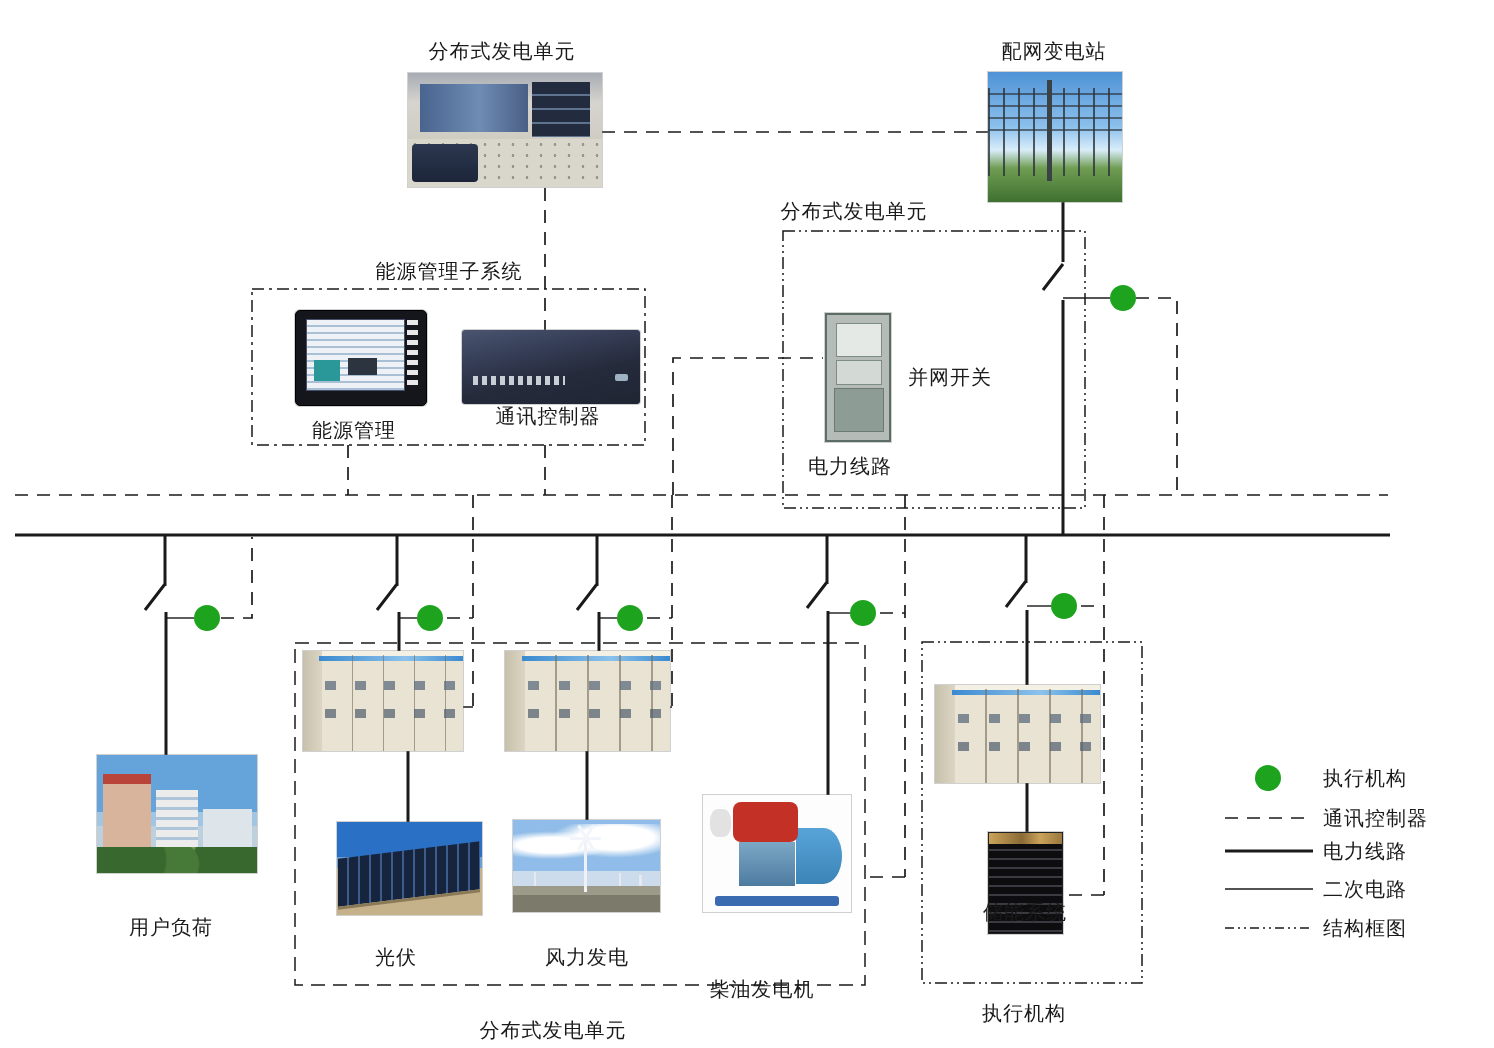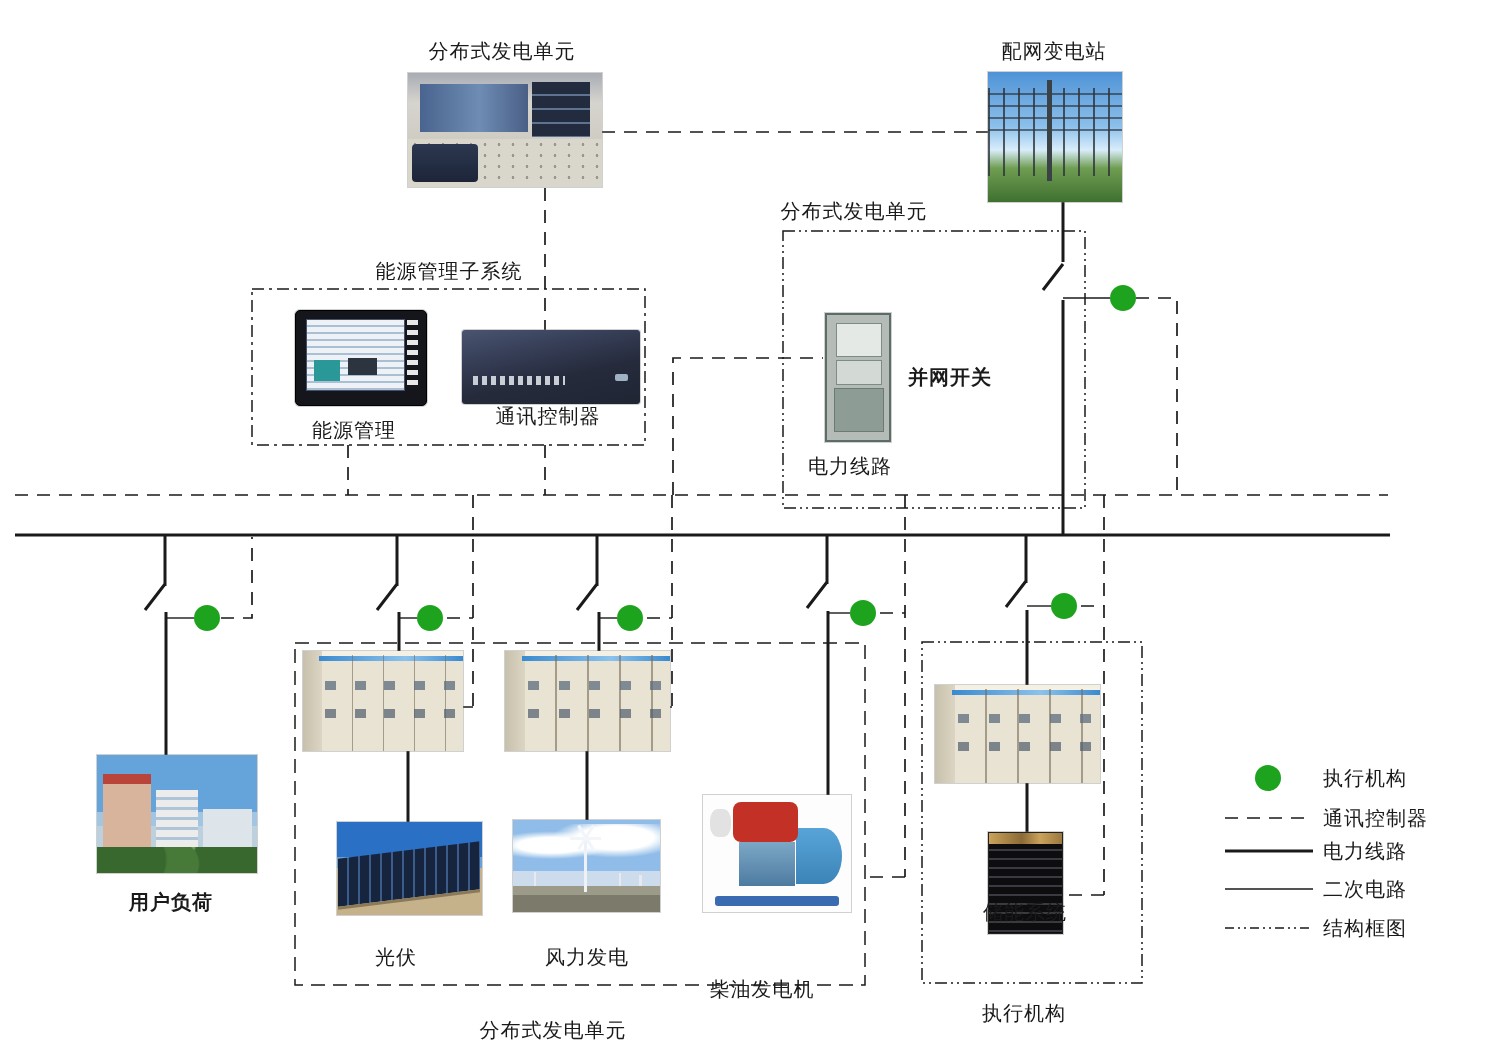--- a/index.html
+++ b/index.html
@@ -227,22 +227,22 @@
     <div class="pd bat-top"></div>
   </div>
 
   <div class="lbl" style="left:502px;top:51px;">分布式发电单元</div>
   <div class="lbl" style="left:1054px;top:51px;">配网变电站</div>
   <div class="lbl" style="left:449px;top:271px;">能源管理子系统</div>
   <div class="lbl" style="left:354px;top:430px;">能源管理</div>
   <div class="lbl" style="left:548px;top:416px;text-align:center;">通讯控制器</div>
   <div class="lbl" style="left:854px;top:211px;">分布式发电单元</div>
   <div class="lbl" style="left:850px;top:466px;">电力线路</div>
-  <div class="lbl" style="left:950px;top:377px;font-weight:bold;">并网开关</div>
-  <div class="lbl" style="left:171px;top:902px;font-weight:bold;">用户负荷</div>
+  <div class="lbl" style="left:950px;top:377px;">并网开关</div>
+  <div class="lbl" style="left:171px;top:927px;">用户负荷</div>
   <div class="lbl" style="left:396px;top:957px;">光伏</div>
   <div class="lbl" style="left:587px;top:957px;">风力发电</div>
   <div class="lbl" style="left:762px;top:957px;margin-top:32px;">柴油发电机</div>
   <div class="lbl" style="left:553px;top:1030px;">分布式发电单元</div>
   <div class="lbl" style="left:1025px;top:912px;">储能系统</div>
   <div class="lbl" style="left:1024px;top:1013px;">执行机构</div>
 
   <div class="lbl lbl-left" style="left:1323px;top:778px;">执行机构</div>
   <div class="lbl lbl-left" style="left:1323px;top:818px;">通讯控制器</div>
   <div class="lbl lbl-left" style="left:1323px;top:851px;">电力线路</div>

